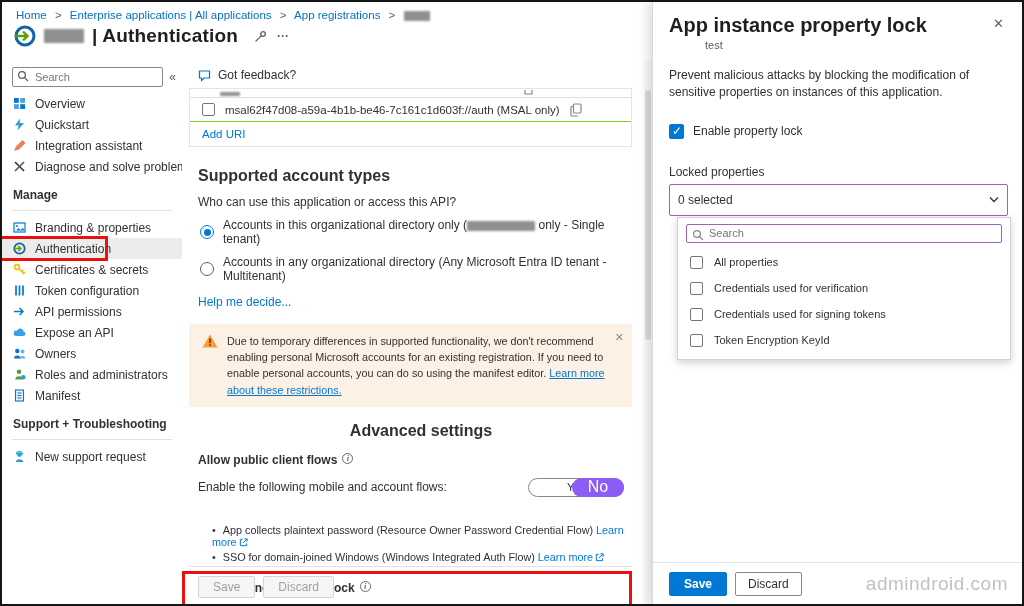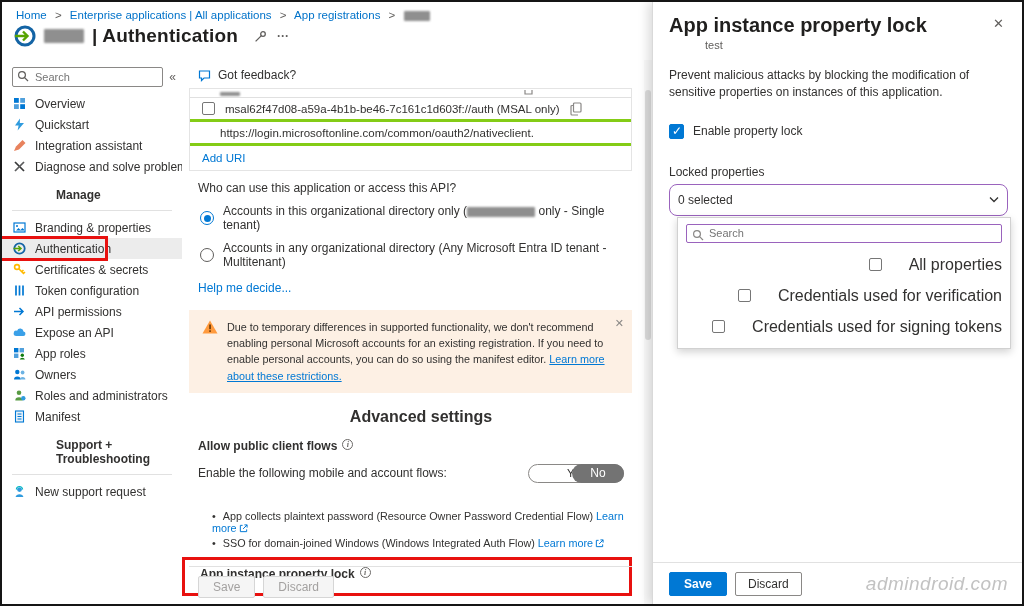--- a/index.html
+++ b/index.html
@@ -23,30 +23,30 @@
   .side-search { position:relative; flex:1; }
   .side-search input { width:100%; height:20px; border:1px solid #8a8886; border-radius:2px;
         font-family:inherit; font-size:11px; padding:0 4px 0 22px; color:#323130; }
   .side-search .mag { position:absolute; left:5px; top:3px; }
   .collapse { color:#605e5c; font-size:12px; cursor:pointer; }
   .nav-item { position:relative; display:flex; align-items:center; gap:9px; height:21px;
               padding-left:11px; font-size:12px; color:#323130; cursor:pointer; white-space:nowrap; }
   .nav-item.sel { background:#ececec; }
   .red-outline-side { position:absolute; left:-7px; top:-2px; width:113px; height:25px;
               border:3px solid #e8110f; pointer-events:none; }
-  .sec-hdr { font-weight:700; font-size:12px; color:#323130; padding:11px 0 5px 11px;margin-left:43px; }
+  .sec-hdr { font-weight:700; font-size:12px; color:#323130; padding:11px 0 5px 11px; }
   .side-div { border:none; border-top:1px solid #e1e1e1; margin:3px 10px 6px 10px; }
   .icn { width:13px; height:13px; flex:0 0 13px; display:inline-block; }
 
   
   .main { position:absolute; left:180px; top:58px; width:462px; bottom:0; background:#fff; }
   .feedback { display:flex; align-items:center; gap:7px; margin:8px 0 0 16px; font-size:12px; }
   .uri-card { margin:6px 12px 0 7px; border:1px solid #e4e4e4; background:#fff; }
   .uri-row { position:relative; display:flex; align-items:center; gap:10px;
-             padding:0 12px; height:24px; border-bottom:3px solid #84cc16; font-size:11.5px; }
+             padding:0 12px; height:24px; border-bottom:1px solid #84cc16; font-size:11.5px; }
   .uri-row.partial { height:9px; overflow:hidden; border-bottom:1px solid #e0e0e0; }
   .uri-row.last { border-bottom:none; }
   .cb { width:13px; height:13px; border:1px solid #767676; border-radius:2px; background:#fff; flex:0 0 13px; }
   .addlink { color:#0078d4; cursor:pointer; }
   .h2 { font-size:16px; font-weight:600; color:#323130; margin:20px 0 0 16px; }
   .q { margin:10px 0 0 16px; font-size:12px; }
   .radio-row { display:flex; align-items:center; gap:9px; margin:9px 0 0 18px; font-size:12px; }
   .radio { width:14px; height:14px; border:1px solid #605e5c; border-radius:50%; background:#fff; flex:0 0 14px; }
   .radio.sel { border-color:#0078d4; position:relative; }
   .radio.sel::after { content:""; position:absolute; inset:2.5px; border-radius:50%; background:#0078d4; }
@@ -59,22 +59,22 @@
   .warn .ulink { color:#0078d4; text-decoration:underline; cursor:pointer; }
   .h2b { font-size:16px; font-weight:600; margin:15px 0 0 16px;text-align:center; }
   .bold-lbl { display:flex; align-items:flex-start; gap:5px; font-weight:700; font-size:12px; margin:13px 0 0 16px; }
   .info { width:11px; height:11px; border:1px solid #6b6967; border-radius:50%; font-size:8px;
           display:inline-flex; align-items:center; justify-content:center; color:#6b6967; font-style:italic;
           font-family:"Liberation Serif", serif; }
   .flows-row { display:flex; align-items:center; justify-content:space-between; margin:11px 20px 0 16px; }
   .toggle { position:relative; width:96px; height:19px; border:1px solid #8a8886; border-radius:10px;
             display:flex; align-items:center; background:#fff; cursor:pointer; }
   .toggle .yes { flex:1; text-align:center; font-size:11px; color:#323130; }
-  .toggle .no { position:absolute; right:-1px; top:-1px; width:52px; height:19px; background:#737373;
-            border-radius:10px; color:#fff; font-size:12px; display:flex; align-items:center; justify-content:center; }
+  .toggle .no { position:absolute; right:-1px; top:-1px; width:52px; height:19px; background:#8b5cf6;
+            border-radius:10px; color:#fff; font-size:16px; display:flex; align-items:center; justify-content:center; }
   .bullets { margin:27px 0 0 30px; }
   .bullet { font-size:10.8px; margin-top:3px; }
   .bullet::before { content:"•"; margin-right:7px; }
   .extlink { display:inline-block; vertical-align:-1px; margin-left:2px; }
   .lock-box { margin:8px 12px 0 0; border:3px solid #e8110f; padding:7px 10px 12px 15px; }
   .main-footer { position:absolute; left:7px; right:12px; bottom:6px; border-top:1px solid #e1e1e1;
                  padding:9px 0 0 9px; display:flex; gap:8px; }
   .btn-dis { background:#f5f5f5; border:1px solid #d6d6d6; color:#a3a1a0; font-size:12px;
              padding:3px 14px; border-radius:2px; font-family:inherit; }
 
@@ -88,37 +88,37 @@
   .panel-head { display:flex; justify-content:space-between; align-items:flex-start; }
   .panel-title { font-size:20px; font-weight:700; color:#201f1e; }
   .panel-close { color:#605e5c; font-size:13px; cursor:pointer; padding:2px 4px; }
   .panel-sub { font-size:11px; color:#605e5c; margin-top:2px;padding-left:36px; }
   .panel-desc { font-size:12px; line-height:1.45; margin-top:16px; width:344px; }
   .enable-row { display:flex; align-items:center; gap:9px; margin-top:22px; font-size:12px; }
   .cb16 { width:15px; height:15px; border:1px solid #0078d4; border-radius:2px; background:#0078d4;
           position:relative; flex:0 0 15px; }
   .cb16::after { content:"✓"; position:absolute; left:2px; top:-1px; color:#fff; font-size:12px; }
   .locked-lbl { font-size:12px; margin-top:26px; }
-  .dropdown { margin-top:5px; height:32px; border:1px solid #9a63bd; border-radius:8px;
+  .dropdown { margin-top:5px; height:32px; border:1px solid #9a63bd; border-radius:2px;
               display:flex; align-items:center; justify-content:space-between; padding:8px 8px; cursor:pointer; }
   .dd-value { font-size:12px; color:#323130; }
   .flyout { margin:1px -3px 0 8px; border:1px solid #d1d1d1; background:#fff;
             box-shadow:0 3px 8px rgba(0,0,0,.18); padding:6px 8px 12px 8px; }
   .fly-search { position:relative; }
   .fly-search input { width:100%; height:19px; border:1px solid #9a63bd; border-radius:2px;
             font-family:inherit; font-size:11px; padding:0 4px 0 22px; color:#323130; }
   .fly-search .mag { position:absolute; left:6px; top:3px; }
-  .opt-row { display:flex; align-items:center; gap:27px; margin:13px 0 0 4px; font-size:16px; cursor:pointer;justify-content:flex-end; }
+  .opt-row { display:flex; align-items:center; gap:11px; margin:13px 0 0 4px; font-size:11px; cursor:pointer; }
   .panel-footer { position:absolute; left:0; right:0; bottom:0; height:42px; border-top:1px solid #e1e1e1;
                   display:flex; align-items:center; padding:0 16px; gap:8px; background:#fff; }
   .btn-primary { background:#0078d4; color:#fff; border:1px solid #0078d4; font-size:12px; font-weight:700;
                  padding:4px 14px; border-radius:2px; font-family:inherit; cursor:pointer; }
   .btn-outline { background:#fff; color:#323130; border:1px solid #8a8886; font-size:12px;
                  padding:4px 12px; border-radius:2px; font-family:inherit; cursor:pointer; }
-  .watermark { margin-left:auto; color:#c2c2c2; font-size:19px; letter-spacing:.5px;font-style:italic; }
+  .watermark { margin-left:auto; color:#c2c2c2; font-size:19px; letter-spacing:.5px; }
 </style>
 </head>
 <body>
 
 <div class="app">
 
   <div class="crumbs">
     <span class="lnk">Home</span>
     <span class="sep">&gt;</span>
     <span class="lnk">Enterprise applications | All applications</span>
@@ -224,30 +224,20 @@
       <span>API permissions</span>
     </div>
     <div class="nav-item">
       <svg class="icn" viewBox="0 0 13 13">
         <path d="M3.4 10 a2.7 2.7 0 1 1 .7-5.3 a3.3 3.3 0 0 1 6.4 .9 a2.2 2.2 0 0 1 -.5 4.4 z" fill="#3aa0e8"></path>
       </svg>
       <span>Expose an API</span>
     </div>
     <div class="nav-item">
       <svg class="icn" viewBox="0 0 13 13">
-        <rect x="1" y="1" width="4.4" height="4.4" fill="#0078d4"></rect>
-          <rect x="6.6" y="1" width="4.4" height="4.4" fill="#50a0dc"></rect>
-        <rect x="1" y="6.6" width="4.4" height="4.4" fill="#50a0dc"></rect>
-        <circle cx="9.3" cy="8.2" r="1.7" fill="#107c10"></circle>
-          <path d="M6.7 12.5 a2.7 2.3 0 0 1 5.2 0z" fill="#107c10"></path>
-      </svg>
-      <span>App roles</span>
-    </div>
-    <div class="nav-item">
-      <svg class="icn" viewBox="0 0 13 13">
         <circle cx="4.3" cy="4" r="2.2" fill="#0078d4"></circle>
           <path d="M1 11.5 a3.3 3 0 0 1 6.6 0z" fill="#0078d4"></path>
         <circle cx="9.6" cy="4.5" r="1.9" fill="#6cb2e3"></circle>
           <path d="M6.8 11.5 a2.8 2.6 0 0 1 5.6 0z" fill="#6cb2e3"></path>
       </svg>
       <span>Owners</span>
     </div>
     <div class="nav-item">
       <svg class="icn" viewBox="0 0 13 13">
         <circle cx="6" cy="3.8" r="2.3" fill="#599b44"></circle>
@@ -293,28 +283,26 @@
         </svg>
       </div>
       <div class="uri-row">
         <span class="cb"></span>
         <span>msal62f47d08-a59a-4b1b-be46-7c161c1d603f://auth (MSAL only)</span>
         <svg width="13" height="14" viewBox="0 0 13 14">
           <rect x="3.5" y="1" width="7.5" height="9" rx="1" fill="none" stroke="#8a8886" stroke-width="1.2"></rect>
           <path d="M3.5 3.5 h-1.5 a1 1 0 0 0 -1 1 v7.5 a1 1 0 0 0 1 1 h6" fill="none" stroke="#8a8886" stroke-width="1.2"></path>
         </svg>
       </div>
-      <div class="uri-row" style="padding-left:30px;">
-        <span>https://login.microsoftonline.com/common/oauth2/nativeclient.</span>
-      </div>
       <div class="uri-row last">
         <span class="addlink">Add URI</span>
       </div>
     </div>
 
+    <div class="h2">Supported account types</div>
     <div class="q">Who can use this application or access this API?</div>
     <div class="radio-row">
       <span class="radio sel"></span>
       <span><span>Accounts in this organizational directory only (</span><span class="redacted" style="width:68px;"></span><span> only - Single tenant)</span></span>
     </div>
     <div class="radio-row">
       <span class="radio"></span>
       <span>Accounts in any organizational directory (Any Microsoft Entra ID tenant - Multitenant)</span>
     </div>
     <span class="link help-link">Help me decide...</span>
@@ -406,20 +394,24 @@
         <span>All properties</span>
       </div>
       <div class="opt-row">
         <span class="cb"></span>
         <span>Credentials used for verification</span>
       </div>
       <div class="opt-row">
         <span class="cb"></span>
         <span>Credentials used for signing tokens</span>
       </div>
+      <div class="opt-row">
+        <span class="cb"></span>
+        <span>Token Encryption KeyId</span>
+      </div>
     </div>
 
     <div class="panel-footer">
       <button class="btn-primary">Save</button>
       <button class="btn-outline">Discard</button>
       <span class="watermark">admindroid.com</span>
     </div>
   </div>
 
 </div>

